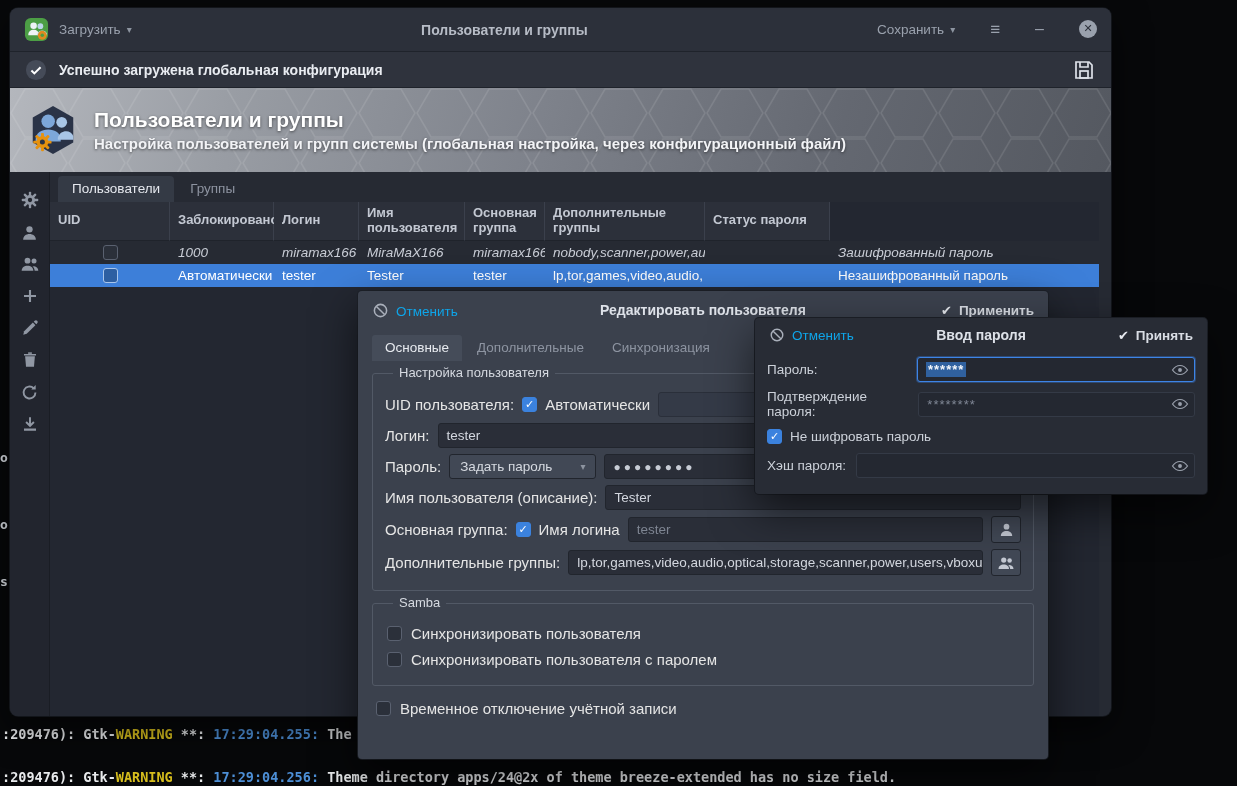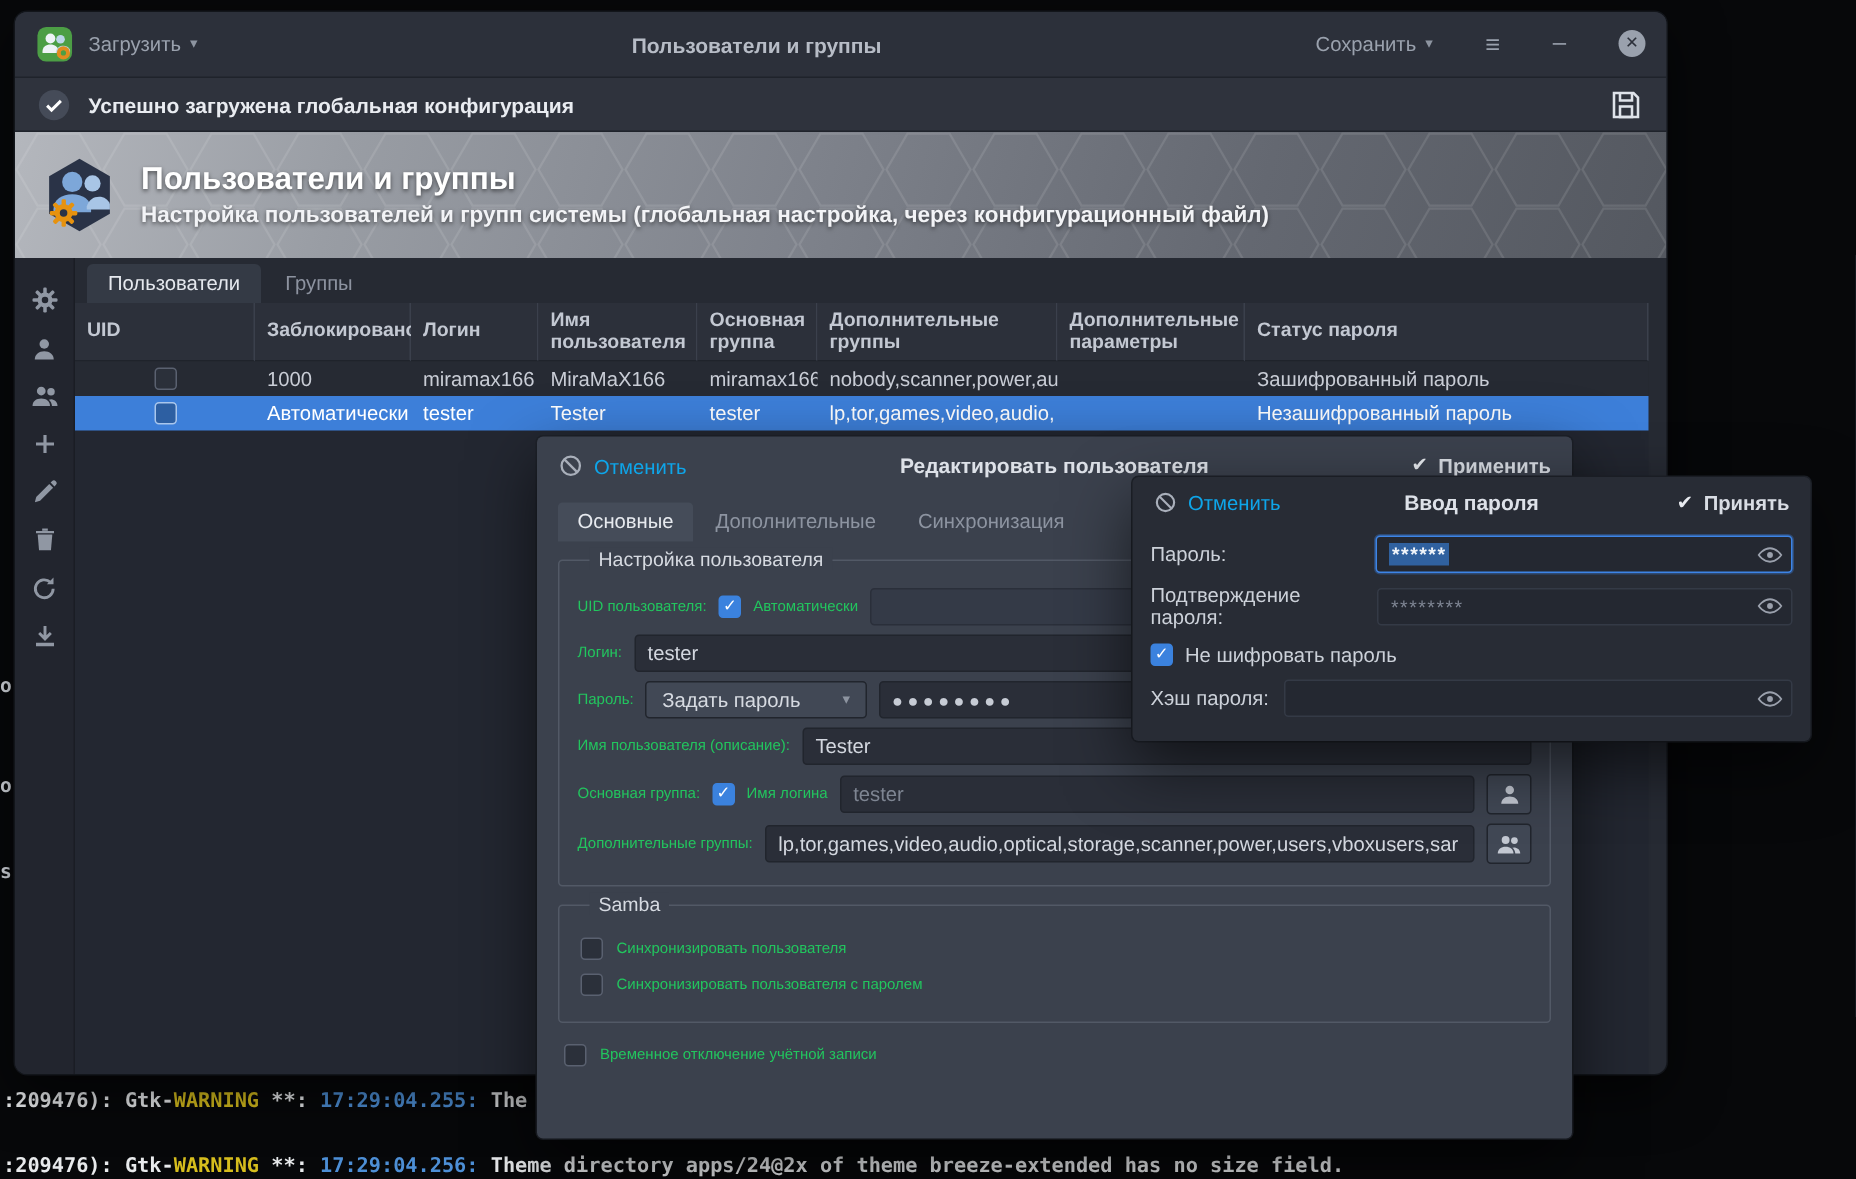--- a/index.html
+++ b/index.html
@@ -79,21 +79,21 @@
   .tablewrap { flex:1; margin-right:12px; background:#232731; display:flex; flex-direction:column; min-height:0; }
   .tgrid { display:grid; grid-template-columns:120px 104px 85px 106px 80px 160px 125px 1fr; }
   .thead .cell {
     background:#2c303a; border-right:1px solid #3b404c; border-bottom:1px solid #1f232b;
     color:#c3c8d2; font-weight:700; font-size:13px; line-height:1.15;
     padding:4px 8px; min-height:38px; display:flex; align-items:center;
   }
   .trow { height:23px; }
   .trow .cell { padding:0 8px; display:flex; align-items:center; white-space:nowrap; overflow:hidden;
     font-size:13.5px; color:#c9cdd6; }
-  .trow.row-plain { background:#262a33; }
+  .trow.row-plain { background:#262a33;font-style:italic; }
   .trow.row-selected { background:#3d7fd9; }
   .trow.row-selected .cell { color:#ffffff; }
   .cell.center { justify-content:center; }
 
   
   .cb { width:15px; height:15px; flex:none; border-radius:3px; background:#2b303a; border:1px solid #5a6170;
     display:flex; align-items:center; justify-content:center; }
   .cb.checked { background:#3b82de; border-color:#3b82de; }
   .cb.checked::after { content:"✓"; color:#fff; font-size:11px; font-weight:700; line-height:1; }
   .row-selected .cb { background:rgba(0,0,0,.25); border-color:#a9c6ec; }
@@ -115,21 +115,21 @@
   .accept-check { color:#e8ebf0; font-size:13px; }
 
   .dtabs { display:flex; gap:2px; margin:6px 0 0 14px; }
   .dtab { padding:5px 13px 6px; font-size:13.5px; color:#8d94a1; }
   .dtab.active { background:#454c59; color:#e7eaef; border-radius:3px 3px 0 0; }
 
   .groupbox { margin:12px 14px 0; border:1px solid #525966; border-radius:3px; padding:12px 10px 8px; position:relative; }
   .gb-legend { position:absolute; top:-9px; left:20px; background:#3b414d; padding:0 6px; font-size:13px; color:#d6dae1; }
 
   .frow { display:flex; align-items:center; gap:8px; margin:6px 2px; }
-  .flabel { font-size:10px; color:#22c55e; flex:none; }
+  .flabel { font-size:15px; color:#e5e5e5; flex:none; }
   .field {
     flex:1; min-width:0; height:25px; background:#2a2e38; border:1px solid #21252d; border-radius:3px;
     padding:0 8px; color:#d3d7df; font-size:13.5px; display:flex; align-items:center;
     white-space:nowrap; overflow:hidden;
   }
   .field.disabled { background:#343a47; border-color:#2a2f3a; }
   .field .ph { color:#7e8592; }
   .dots { font-size:12px; letter-spacing:3px; color:#c7ccd5; }
   .combo {
     height:25px; flex:none; background:#414855; border:1px solid #21252d; border-radius:3px;
@@ -315,21 +315,20 @@
       </div>
 
       <div class="tablewrap">
         <div class="tgrid thead">
           <div class="cell">UID</div>
           <div class="cell">Заблокировано</div>
           <div class="cell">Логин</div>
           <div class="cell">Имя пользователя</div>
           <div class="cell">Основная группа</div>
           <div class="cell">Дополнительные группы</div>
-          <div class="cell">Дополнительные параметры</div>
           <div class="cell">Статус пароля</div>
         </div>
 
         <div class="tgrid trow row-plain">
           <div class="cell center">
               <span class="cb"></span>
             </div>
           <div class="cell">1000</div>
           <div class="cell">miramax166</div>
           <div class="cell">MiraMaX166</div>

